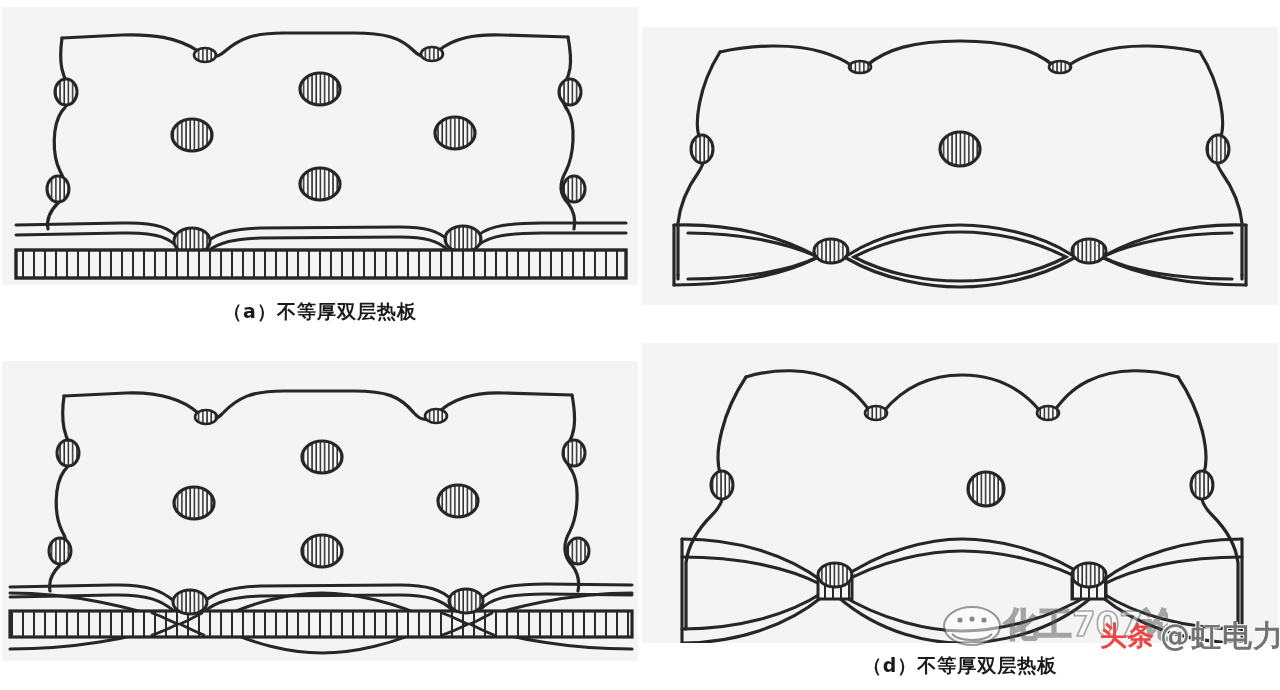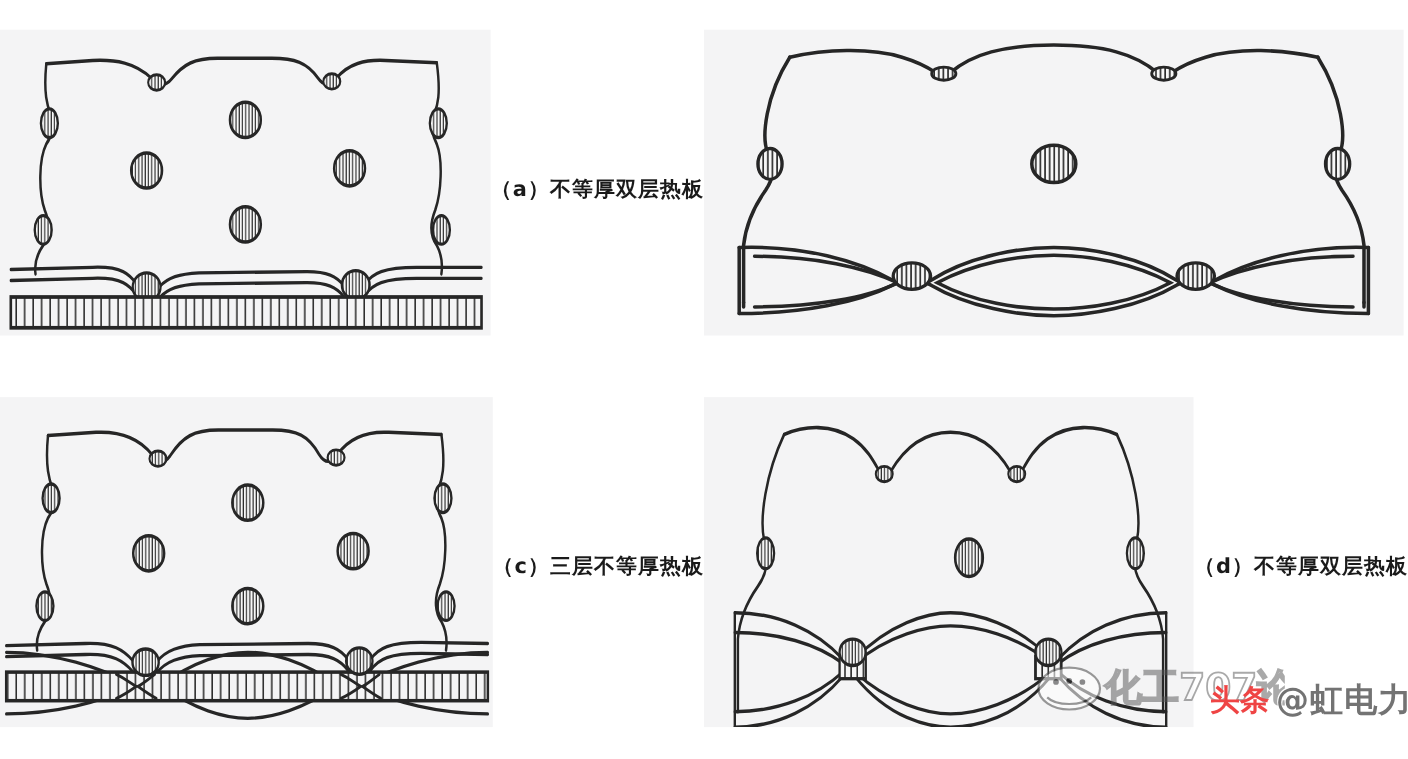--- a/index.html
+++ b/index.html
@@ -12,23 +12,23 @@
   }
   .figure{
     position:absolute;inset:0;
     display:grid;
     grid-template-columns:640px 640px;
     grid-template-rows:330px 360px;
   }
   .panel{
     position:relative;
     display:flex;
-    flex-direction:row;
+    flex-direction:column;
     align-items:center;
-    justify-content:space-between;
+    justify-content:center;
   }
   .plate-box{
     position:relative;
     width:636px;
     height:278px;
     background:#f4f4f5;
     margin:2px 0 0 0;
     overflow:hidden;
   }
   .panel.row2 .plate-box{height:300px;}
@@ -271,21 +271,20 @@
           <path d="M440,252 C452,256 458,260 466,263 C458,267 450,271 440,274"></path>
           <path d="M490,252 C482,256 476,260 468,263 C476,267 484,271 492,274"></path>
         </g>
 
         <g>
           <ellipse cx="188" cy="241" rx="17" ry="12" fill="url(#holeHatchC)" stroke="#262626" stroke-width="3"></ellipse>
           <ellipse cx="464" cy="240" rx="17" ry="12" fill="url(#holeHatchC)" stroke="#262626" stroke-width="3"></ellipse>
         </g>
       </svg>
     </div>
-    <div class="caption">（c）三层不等厚热板</div>
   </div>
 
   <div class="panel row2">
     <div class="plate-box">
       <svg viewBox="0 0 636 300" preserveAspectRatio="none">
         <defs>
           <pattern id="hatchD" width="8" height="30" patternUnits="userSpaceOnUse">
             <rect width="8" height="30" fill="#f6f6f6"></rect>
             <rect x="6" width="2" height="30" fill="#2b2b2b"></rect>
           </pattern>

